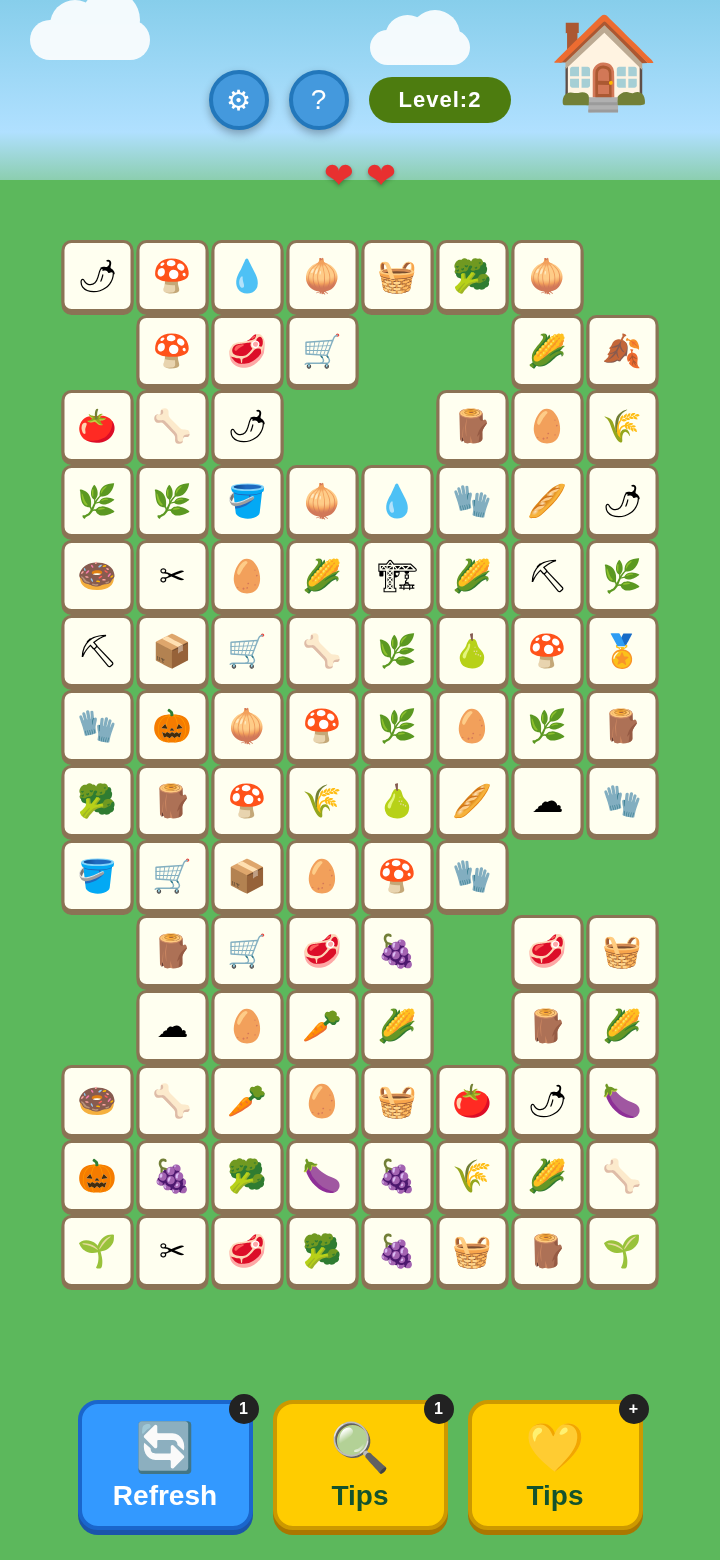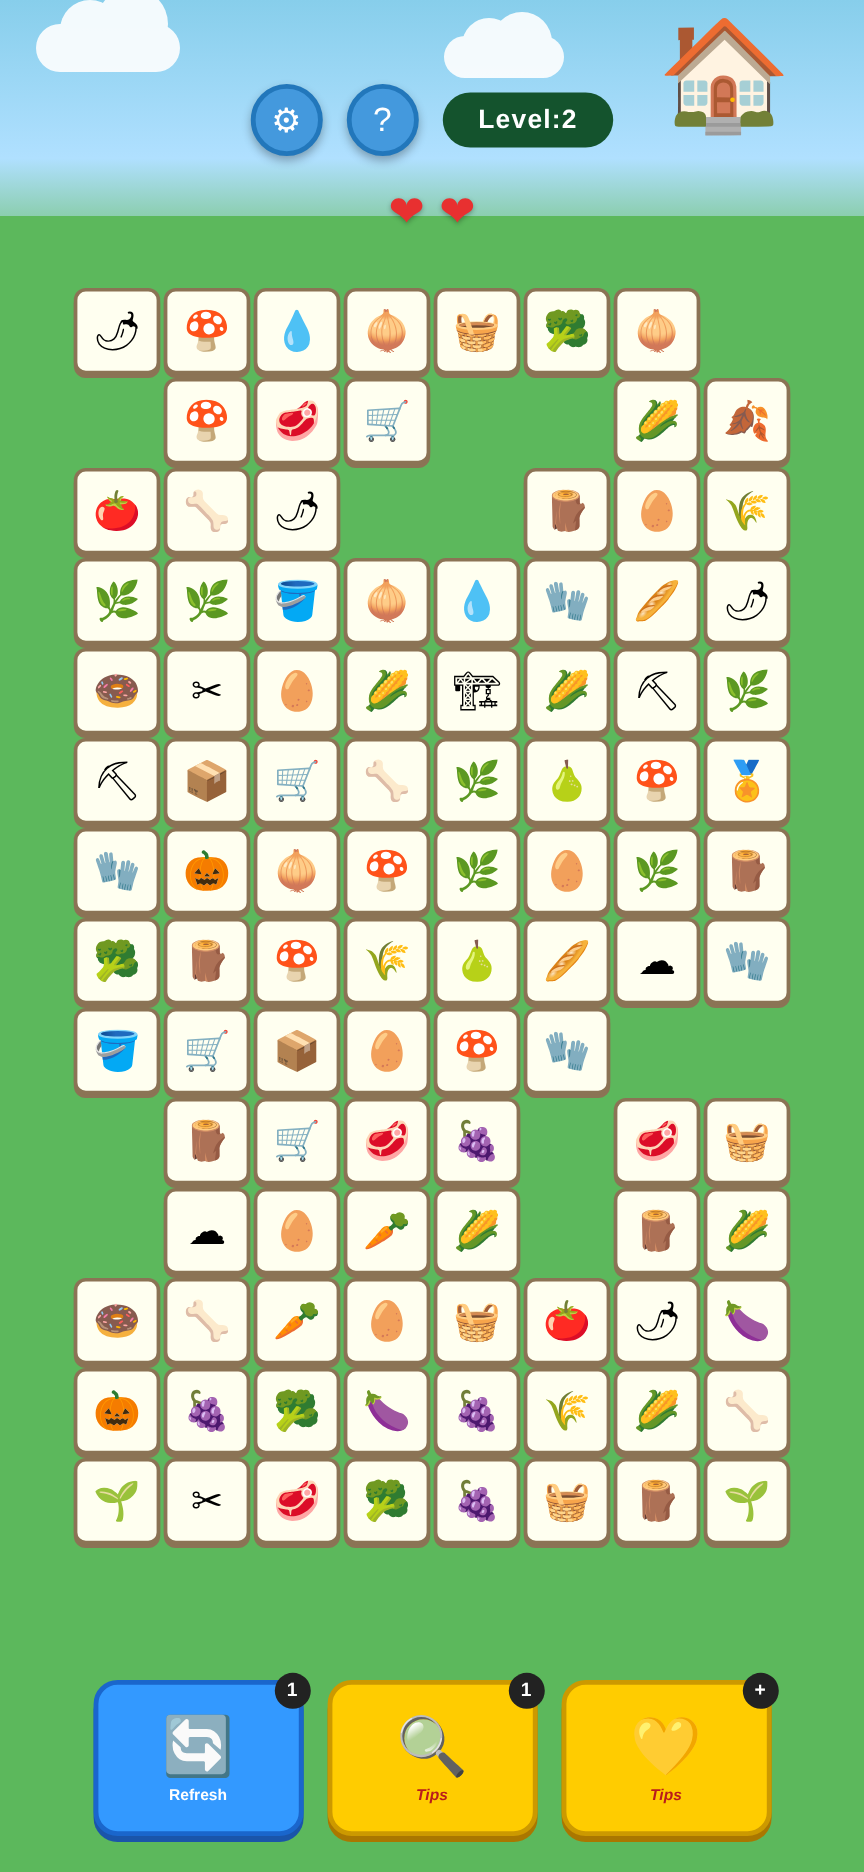--- a/index.html
+++ b/index.html
@@ -65,21 +65,21 @@
       display: flex;
       align-items: center;
       justify-content: center;
       font-size: 28px;
       cursor: pointer;
       color: white;
       box-shadow: 0 4px 8px rgba(0,0,0,0.3);
     }
 
     .level-badge {
-      background: #14532d;
+      background: #4d7c0f;
       color: white;
       padding: 10px 30px;
       border-radius: 30px;
       font-size: 22px;
       font-weight: bold;
       letter-spacing: 1px;
     }
 
     
     .hearts {
@@ -180,28 +180,27 @@
       border-color: #cc9900;
       box-shadow: 0 5px 0 #aa7700;
     }
 
     .bottom-btn .btn-icon {
       font-size: 48px;
       margin-bottom: 4px;
     }
 
     .bottom-btn .btn-label {
-      font-size: 13px;
+      font-size: 28px;
       font-weight: bold;
       color: white;
     }
 
     .bottom-btn.yellow .btn-label {
-      color: #b91c1c;
-      font-style: italic;
+      color: #14532d;
     }
 
     .badge {
       position: absolute;
       top: -10px;
       right: -10px;
       background: #222;
       color: white;
       border-radius: 50%;
       width: 30px;

